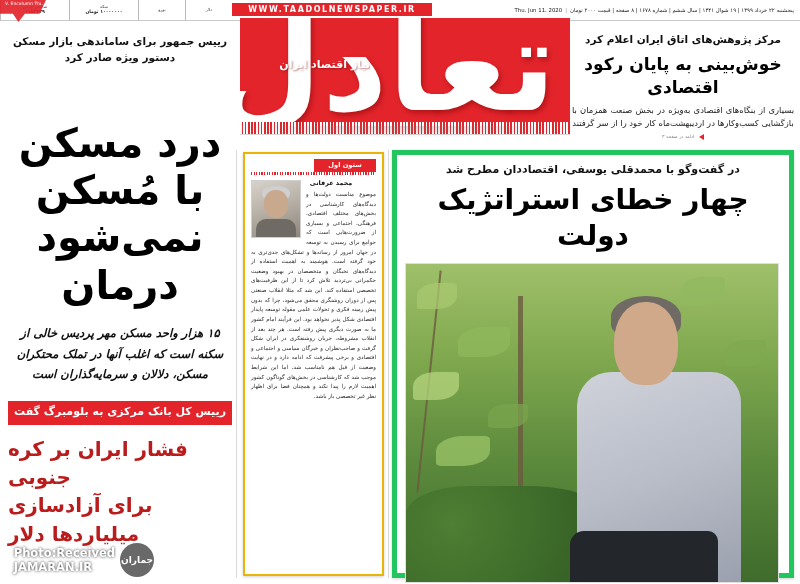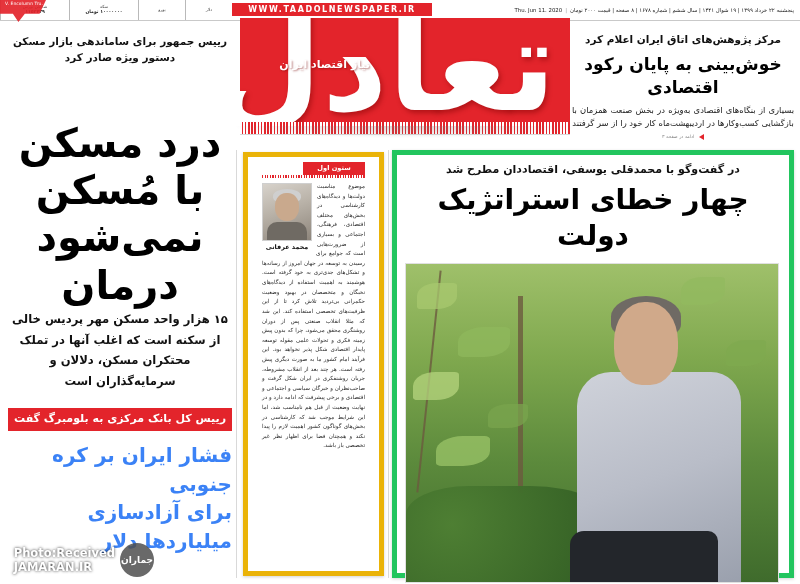--- a/index.html
+++ b/index.html
@@ -114,52 +114,52 @@
   
   .col-left{
     position:absolute;left:8px;top:120px;width:224px;
   }
   .mega-headline{
     font-size:40px;font-weight:bold;line-height:1.18;color:#000;
     text-align:center;letter-spacing:-1px;
   }
   .left-lead{
     font-size:11.6px;font-weight:bold;line-height:1.8;color:#111;
-    text-align:center;
+    text-align:center;margin-top:14px;font-style:italic;
   }
   .redbar{
     margin-top:16px;background:#e3242b;color:#fff;
     font-size:11px;font-weight:bold;text-align:center;
     padding:4px 4px 5px;line-height:1.3;
   }
   .left-bottom-title{
-    font-size:20px;font-weight:bold;line-height:1.42;color:#3b82f6;
-    text-align:right;margin-top:10px;
+    font-size:20px;font-weight:bold;line-height:1.42;color:#b91c1c;
+    text-align:left;margin-top:10px;
   }
   .watermark{
     position:absolute;left:4px;top:540px;width:150px;height:40px;
     display:flex;align-items:center;gap:5px;
   }
   .wm-badge{
     width:34px;height:34px;border-radius:50%;
     background:#4f4f4f;opacity:.85;
     display:flex;align-items:center;justify-content:center;
     color:#fff;font-size:9px;font-weight:bold;
   }
   .wm-text{
     direction:ltr;color:#ffffff;font-size:11.5px;font-weight:bold;
     line-height:1.25;text-shadow:0 0 3px rgba(0,0,0,.85);
   }
 
   
   .col-mid{
     position:absolute;left:243px;top:152px;width:141px;height:424px;
-    background:#fff;border:5px solid #eab308;
+    background:#fff;border:2px solid #eab308;
     box-shadow:0 1px 3px rgba(0,0,0,.18);
-    padding:5px 14px 6px;box-sizing:border-box;
+    padding:5px 6px 6px;box-sizing:border-box;
   }
   .mid-tag{
     background:#e3242b;color:#fff;font-size:6.6px;font-weight:bold;
     text-align:center;padding:2px 0 3px;width:62px;margin:0 0 0 auto;
   }
   .mid-tag-dots{
     height:3px;width:100%;
     background:repeating-linear-gradient(90deg,#e3242b 0 1.3px,#fff 1.3px 2.6px);
     margin-bottom:4px;
   }

